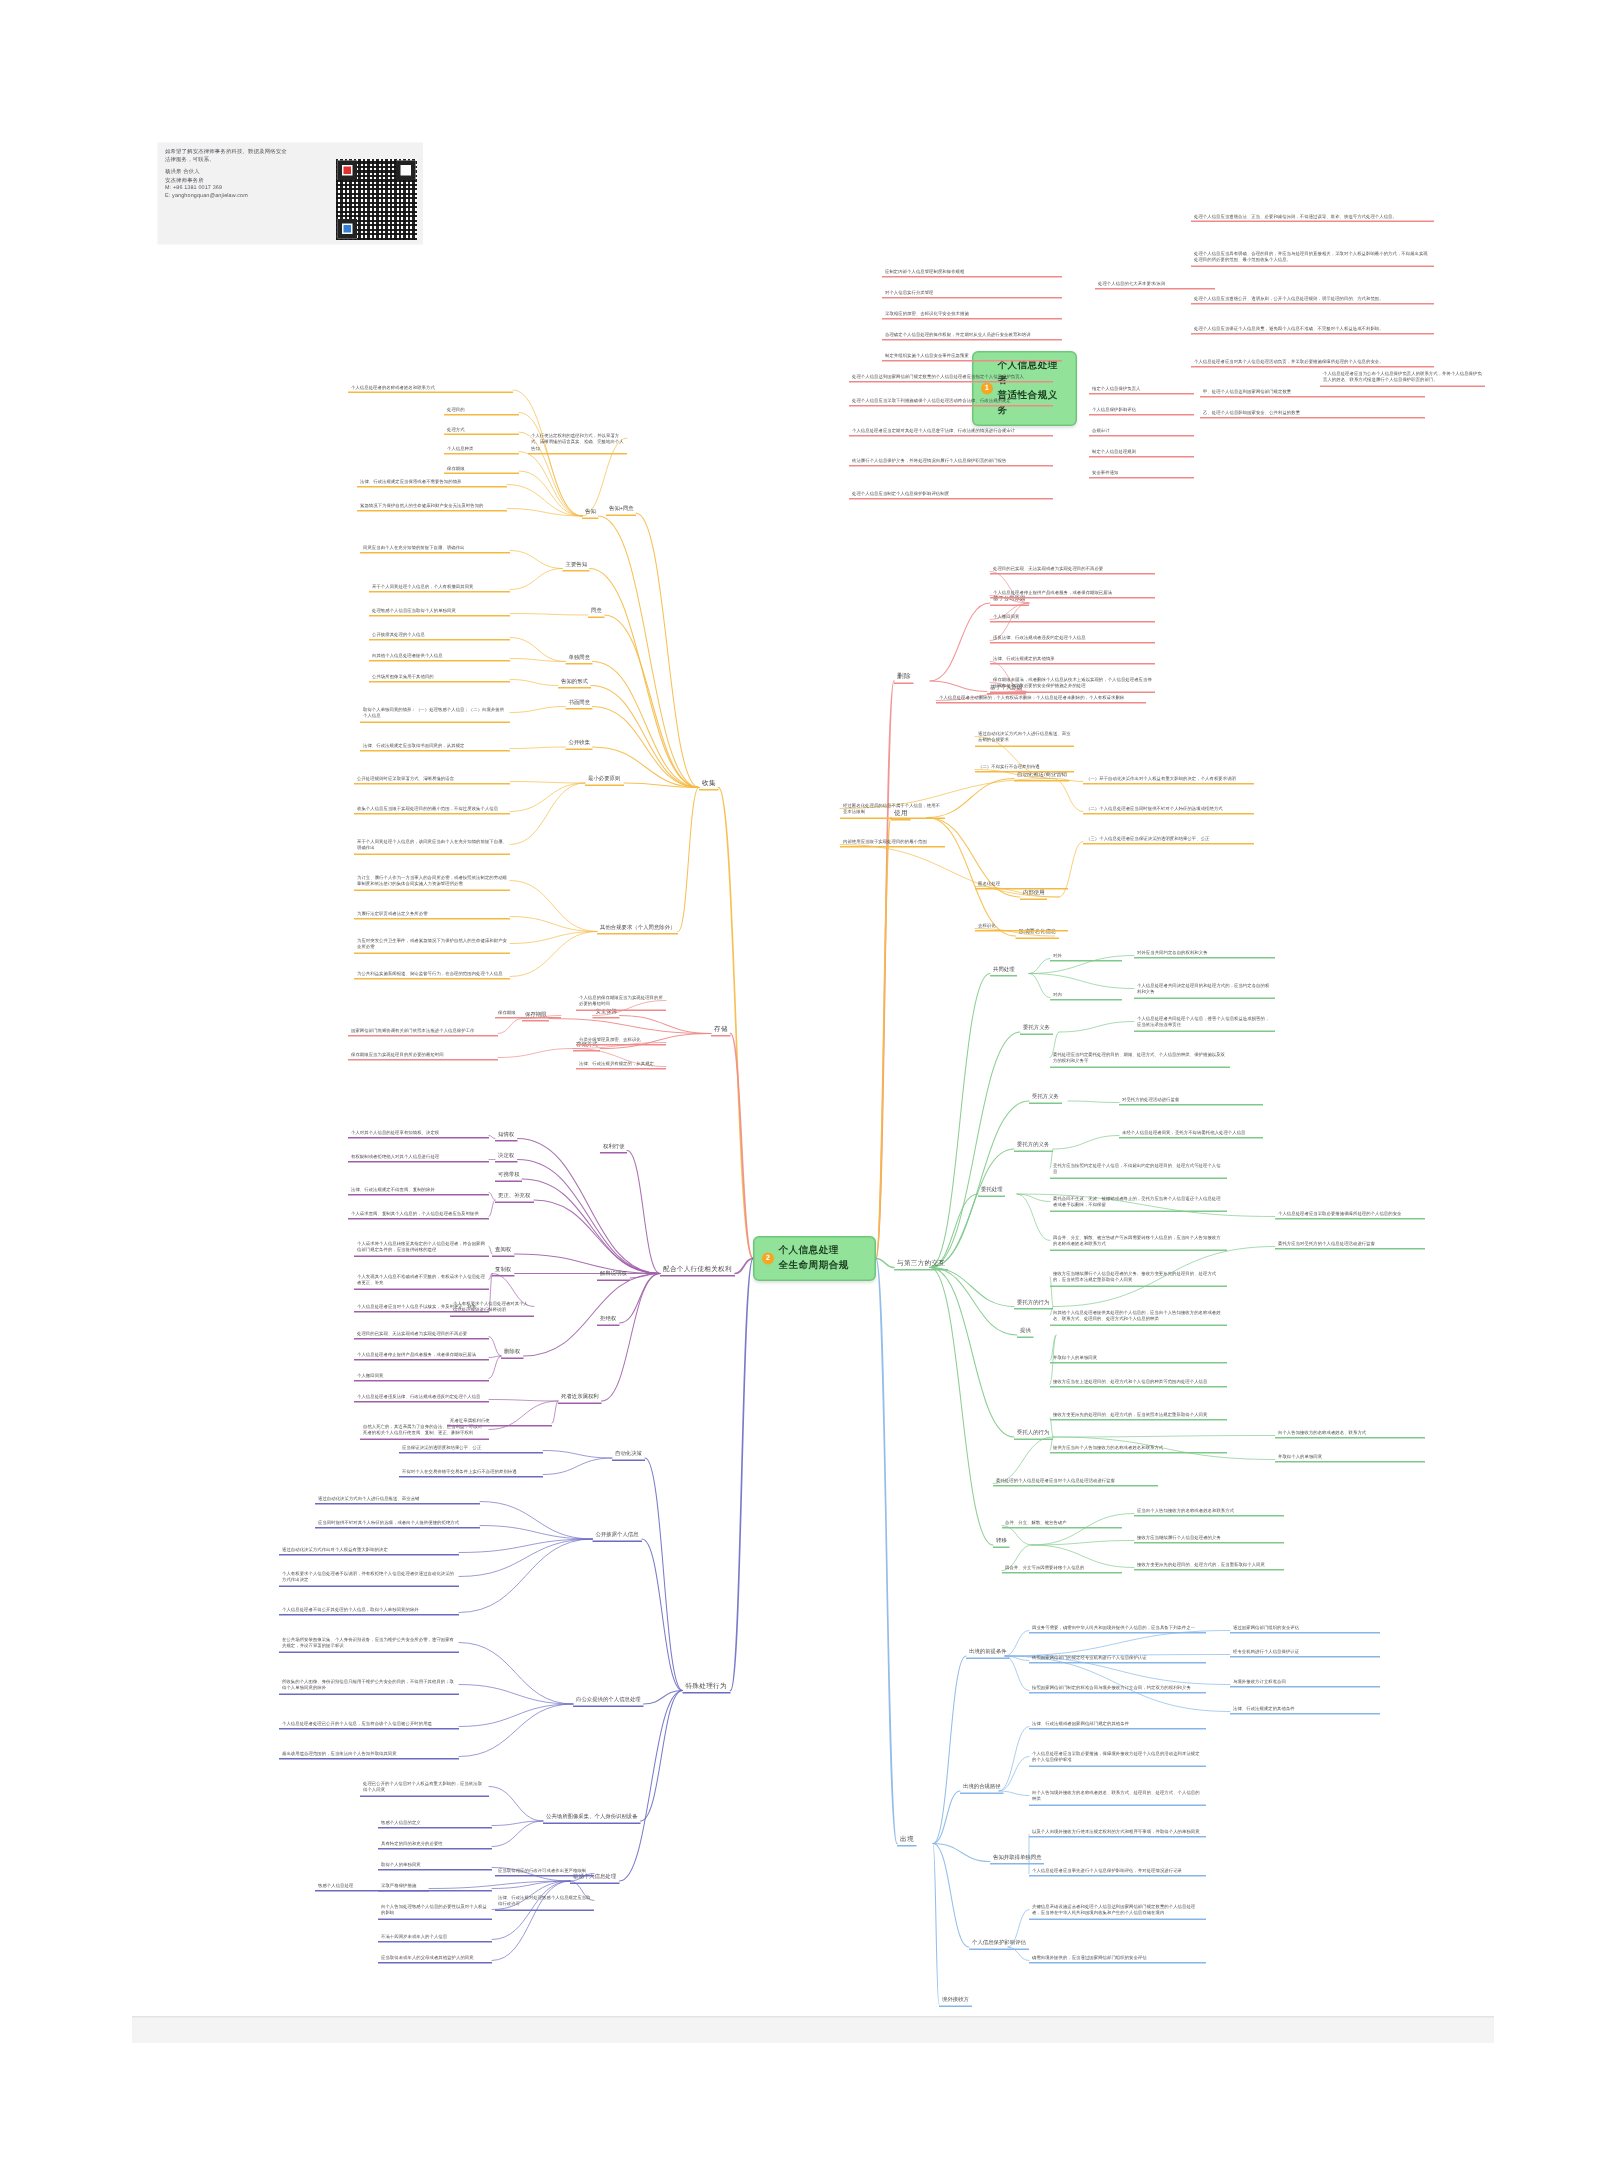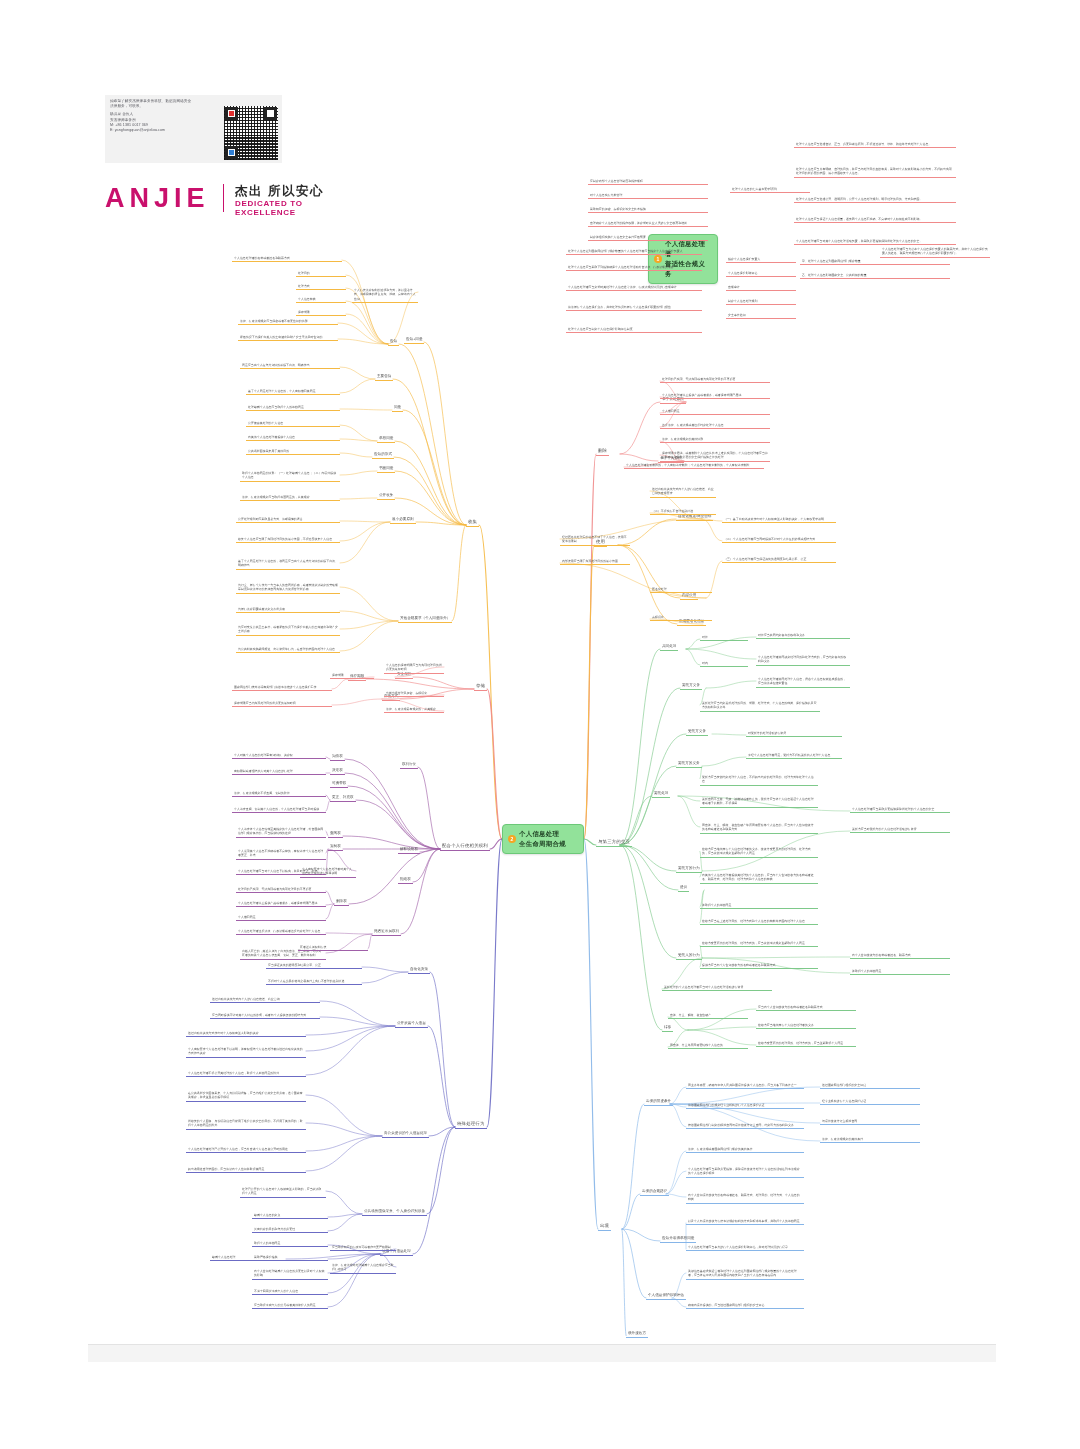--- a/index.html
+++ b/index.html
@@ -106,26 +106,20 @@
       <span class="ln">E:  yanghongquan@anjielaw.com</span>
     </div>
   </div>
   <div class="qr">
     <span class="eye3"></span>
     <span class="dotr1"></span>
     <span class="dotr2"></span>
     <span class="dotb"></span>
   </div>
 
-  <div class="logo-wrap">
-    <div class="logo-mark">ANJIE</div>
-    <div class="logo-div"></div>
-    <div class="logo-cn">杰出 所以安心</div>
-    <div class="logo-en">DEDICATED TO EXCELLENCE</div>
-  </div>
 
   <div id="mm">
     <svg class="links" id="links">
         <path d="M 502 839 C 490.5 839, 490.5 525, 479 525" stroke="#f5b942" stroke-width="1.1" fill="none" opacity="0.9"></path>
         <path d="M 502 839 C 494.5 839, 494.5 689, 487 689" stroke="#f08a8a" stroke-width="1.1" fill="none" opacity="0.9"></path>
         <path d="M 502 839 C 496 839, 496 849, 490 849" stroke="#a05fa8" stroke-width="1.1" fill="none" opacity="0.9"></path>
         <path d="M 502 839 C 494.5 839, 494.5 1127, 487 1127" stroke="#6b6bc4" stroke-width="1.1" fill="none" opacity="0.9"></path>
         <path d="M 584 839 C 590 839, 590 454, 596 454" stroke="#f08a8a" stroke-width="1.1" fill="none" opacity="0.9"></path>
         <path d="M 584 839 C 589 839, 589 545, 594 545" stroke="#f5b942" stroke-width="1.1" fill="none" opacity="0.9"></path>
         <path d="M 584 839 C 590 839, 590 845, 596 845" stroke="#7ec98a" stroke-width="1.1" fill="none" opacity="0.9"></path>

